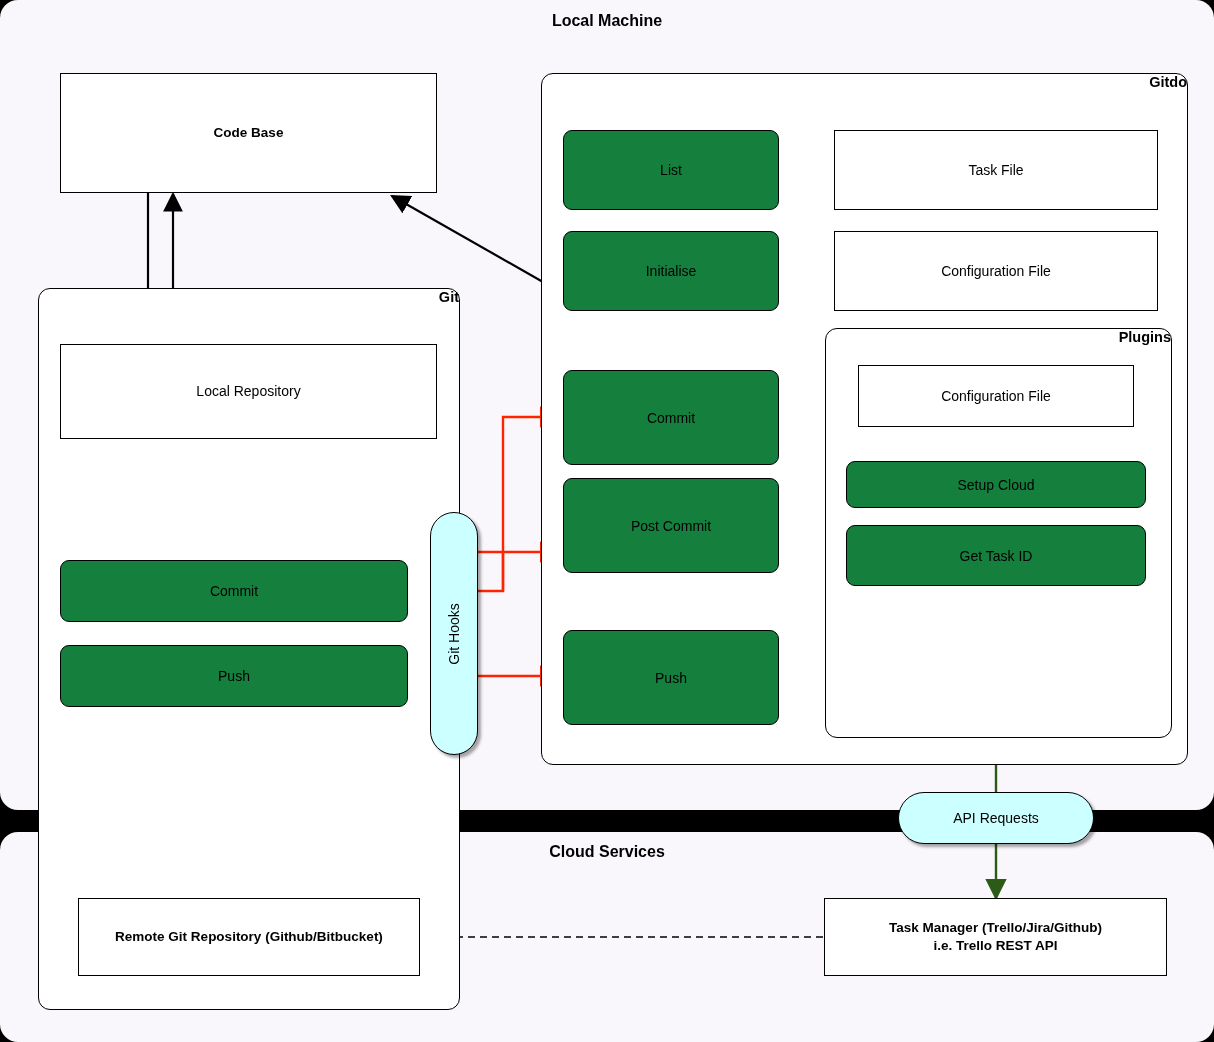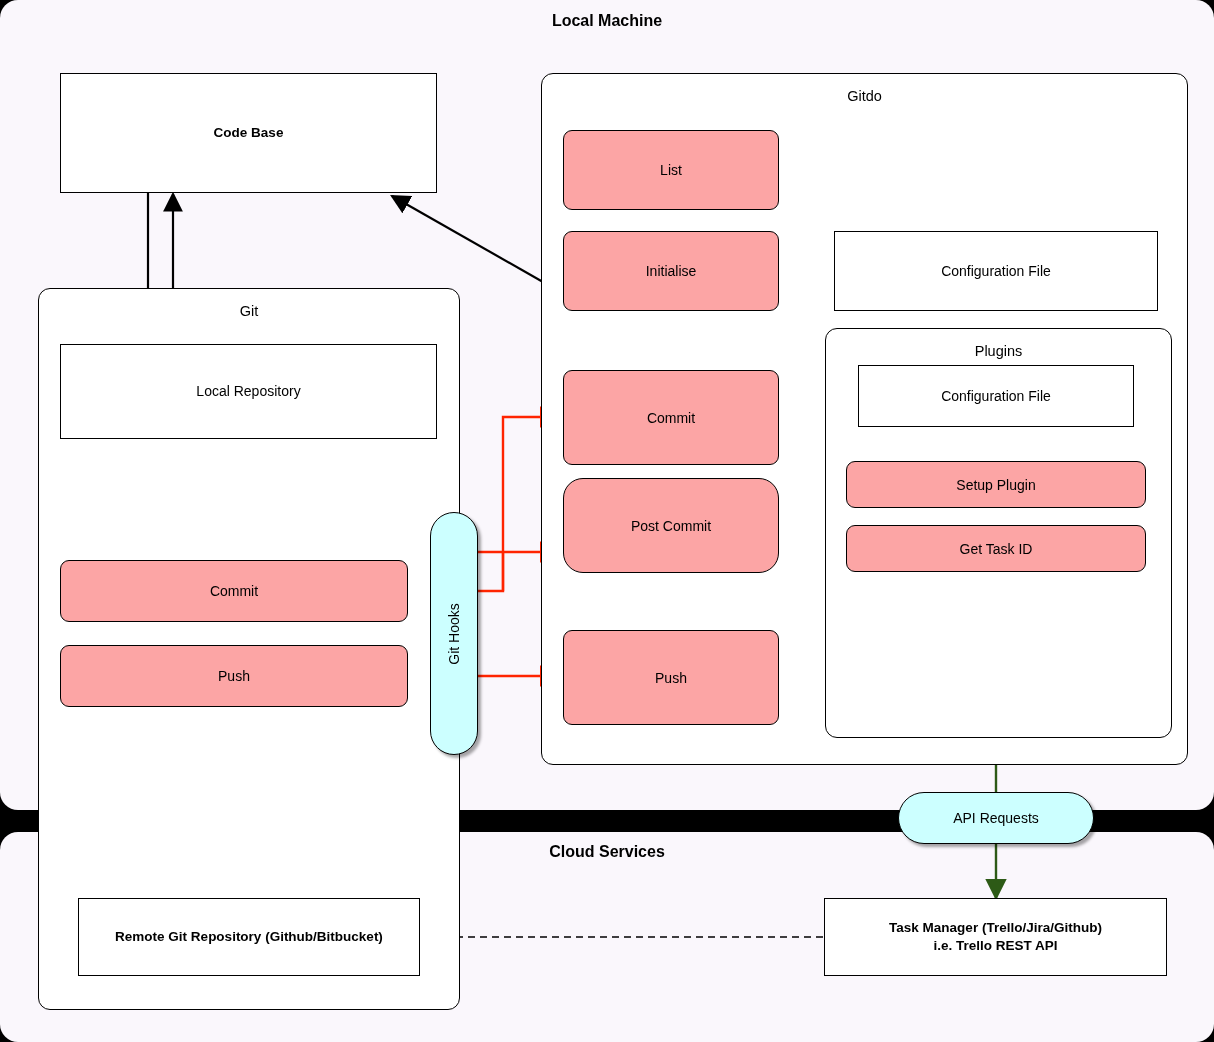--- a/index.html
+++ b/index.html
@@ -2,29 +2,29 @@
 <html><head>
 <meta charset="utf-8">
 <style>
   html,body{margin:0;padding:0;background:#000;}
   #stage{position:relative;width:1214px;height:1042px;background:#000;
          font-family:"Liberation Sans","DejaVu Sans",sans-serif;overflow:hidden;}
 
   .panel{position:absolute;background:#FAF7FC;border-radius:18px;}
 
   .grp{position:absolute;background:#FFFFFF;border:1.6px solid #000;border-radius:12px;}
-  .grp-title{position:absolute;left:0;right:0;top:14px;text-align:center;
-             font-size:14.5px;font-weight:normal;color:#000;}
+  .grp-title{position:absolute;left:0;right:0;top:0;text-align:right;
+             font-size:14.5px;font-weight:bold;color:#000;}
 
   .box{position:absolute;background:#FFFFFF;border:1.4px solid #000;
        display:flex;align-items:center;justify-content:center;text-align:center;
        font-size:14px;color:#000;line-height:1.35;box-sizing:border-box;padding:2px 14px;}
   .box.bold{font-weight:bold;font-size:13.5px;}
 
-  .act{position:absolute;background:#fca5a5;border:1.4px solid #000;border-radius:9px;
+  .act{position:absolute;background:#15803d;border:1.4px solid #000;border-radius:9px;
        display:flex;align-items:center;justify-content:center;text-align:center;
        font-size:14px;color:#000;box-sizing:border-box;padding:2px 6px;}
 
   .cap{position:absolute;background:#CCFFFF;border:1.5px solid #000;
        display:flex;align-items:center;justify-content:center;text-align:center;
        font-size:14px;color:#000;box-sizing:border-box;
        box-shadow:3px 3px 3px rgba(0,0,0,.35);}
   .cap.vert{border-radius:26px;}
   .cap.vert span{transform:rotate(-90deg);white-space:nowrap;display:block;}
   .cap.horiz{border-radius:34px;}
@@ -114,33 +114,34 @@
     <span>Git Hooks</span>
   </div>
 
   <div class="grp" style="left:541px;top:73px;width:645px;height:690px;">
     <div class="grp-title">Gitdo</div>
   </div>
 
   <div class="act" style="left:563px;top:130px;width:216px;height:80px;">List</div>
   <div class="act" style="left:563px;top:231px;width:216px;height:80px;">Initialise</div>
   <div class="act" style="left:563px;top:370px;width:216px;height:95px;">Commit</div>
-  <div class="act" style="left:563px;top:478px;width:216px;height:95px;border-radius:20px;">Post Commit</div>
+  <div class="act" style="left:563px;top:478px;width:216px;height:95px;">Post Commit</div>
   <div class="act" style="left:563px;top:630px;width:216px;height:95px;">Push</div>
 
+  <div class="box" style="left:834px;top:130px;width:324px;height:80px;">Task File</div>
   <div class="box" style="left:834px;top:231px;width:324px;height:80px;">Configuration File</div>
 
   <div class="grp" style="left:825px;top:328px;width:345px;height:408px;">
     <div class="grp-title">Plugins</div>
   </div>
 
   <div class="box" style="left:858px;top:365px;width:276px;height:62px;">Configuration File</div>
 
-  <div class="act" style="left:846px;top:461px;width:300px;height:47px;">Setup Plugin</div>
-  <div class="act" style="left:846px;top:525px;width:300px;height:47px;">Get Task ID</div>
+  <div class="act" style="left:846px;top:461px;width:300px;height:47px;">Setup Cloud</div>
+  <div class="act" style="left:846px;top:525px;width:300px;height:61px;">Get Task ID</div>
 
   <div class="cap horiz" style="left:898px;top:792px;width:196px;height:52px;">API Requests</div>
 
   <div class="box bold" style="left:78px;top:898px;width:342px;height:78px;">Remote Git Repository (Github/Bitbucket)</div>
 
   <div class="box bold" style="left:824px;top:898px;width:343px;height:78px;flex-direction:column;">
     <span>Task Manager (Trello/Jira/Github)</span>
     <span>i.e. Trello REST API</span>
   </div>
 

